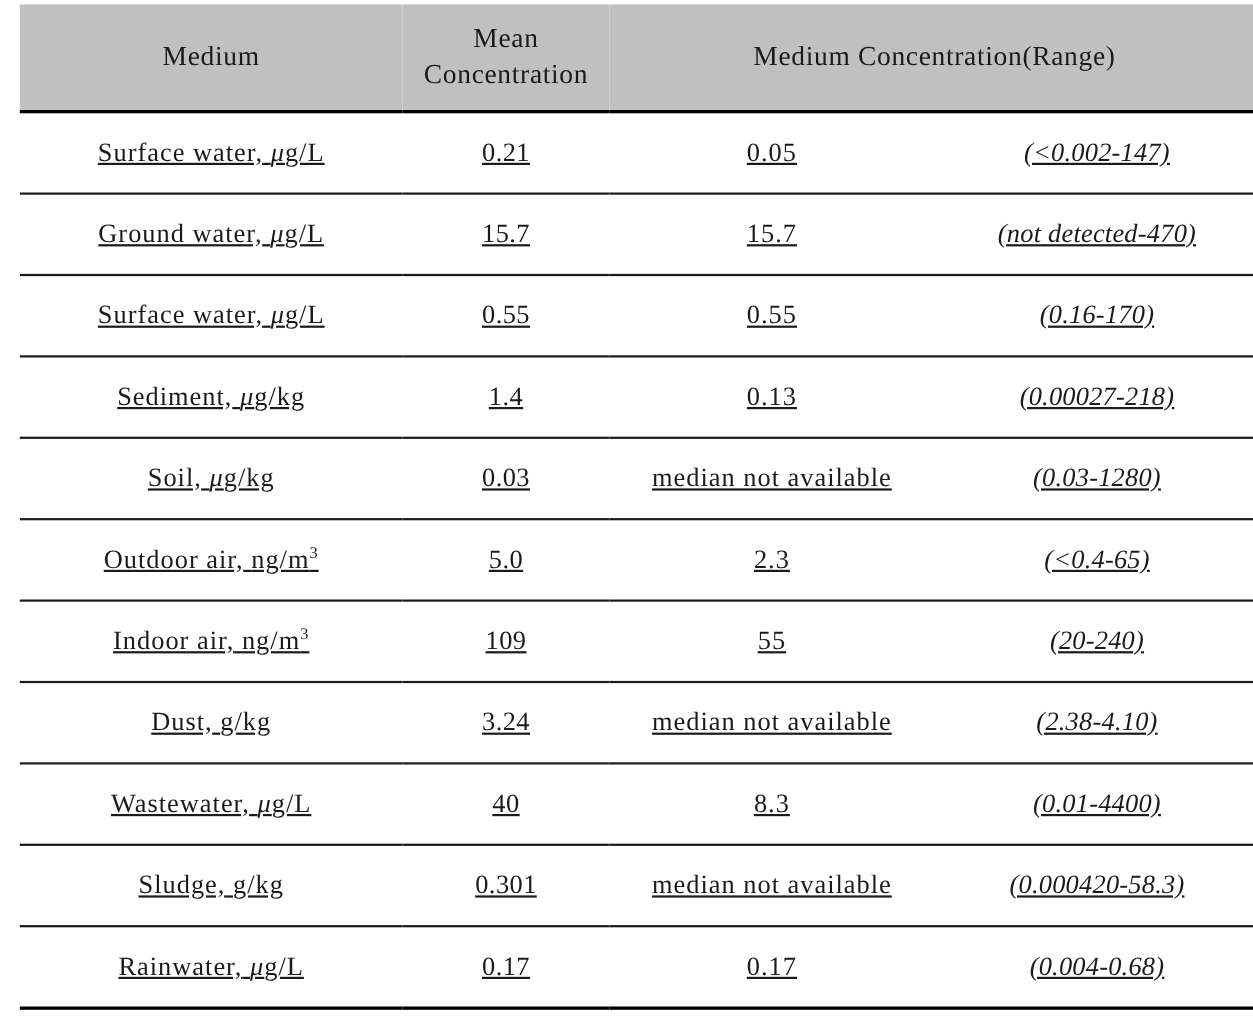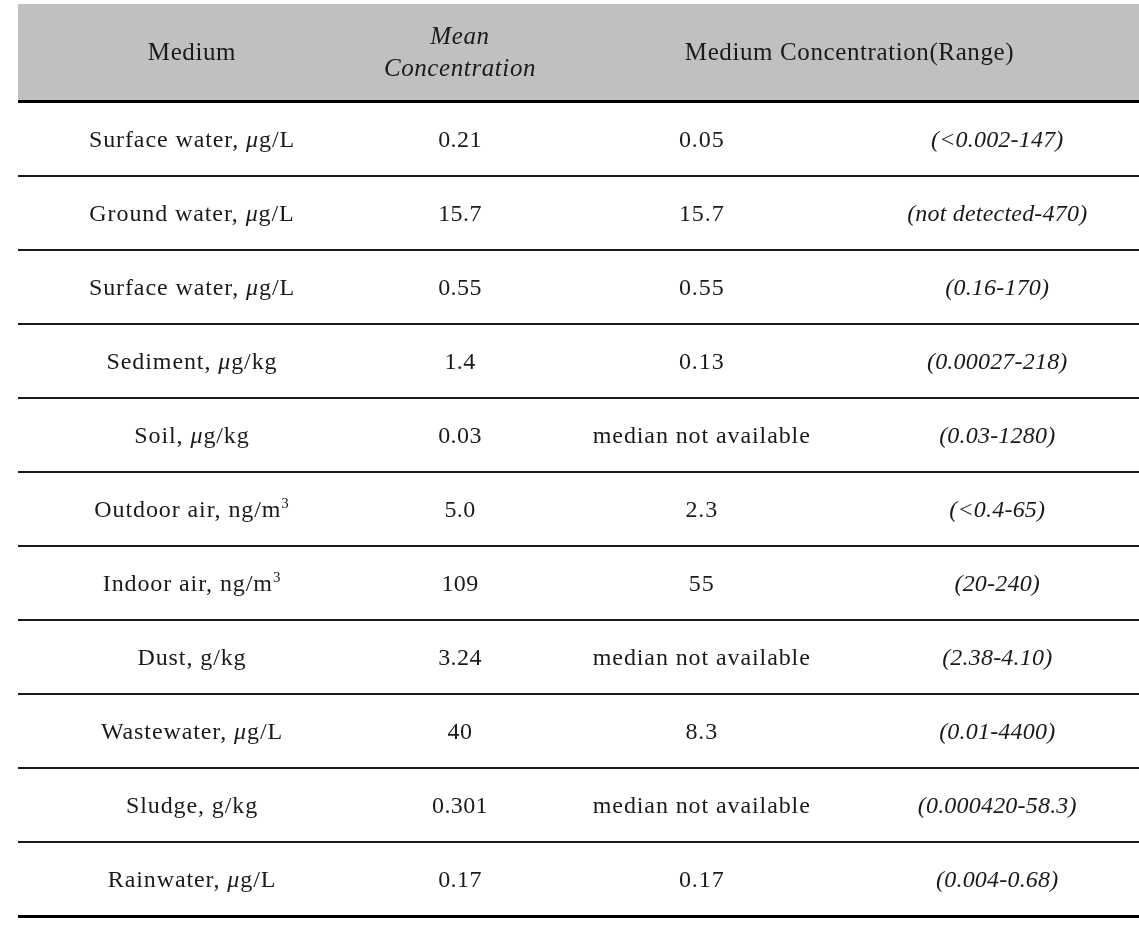--- a/index.html
+++ b/index.html
@@ -58,29 +58,30 @@
     border-bottom: 3px solid #000000;
   }
   tbody td {
     height: 72px;
     padding: 0 4px;
     font-size: 24px;
     text-align: center;
     vertical-align: middle;
     letter-spacing: 0.4px;
     white-space: nowrap;
+    text-decoration: underline;
   }
 
   td.col-medium   { width: 340px; letter-spacing: 0.9px; }
   td.col-mean     { width: 180px; text-align: center; }
   td.col-median   { width: 280px; letter-spacing: 0.9px; }
   td.col-range    { width: 303px; font-style: italic; letter-spacing: 0.2px; }
 
   th.hdr-medium   { width: 340px; }
-  th.hdr-mean     { width: 180px; font-style: italic; }
+  th.hdr-mean     { width: 180px; }
   th.hdr-span     { width: 583px; }
 
   sup.exp {
     font-size: 0.62em;
     vertical-align: super;
     line-height: 0;
   }
   .mu {
     font-style: italic;
   }

